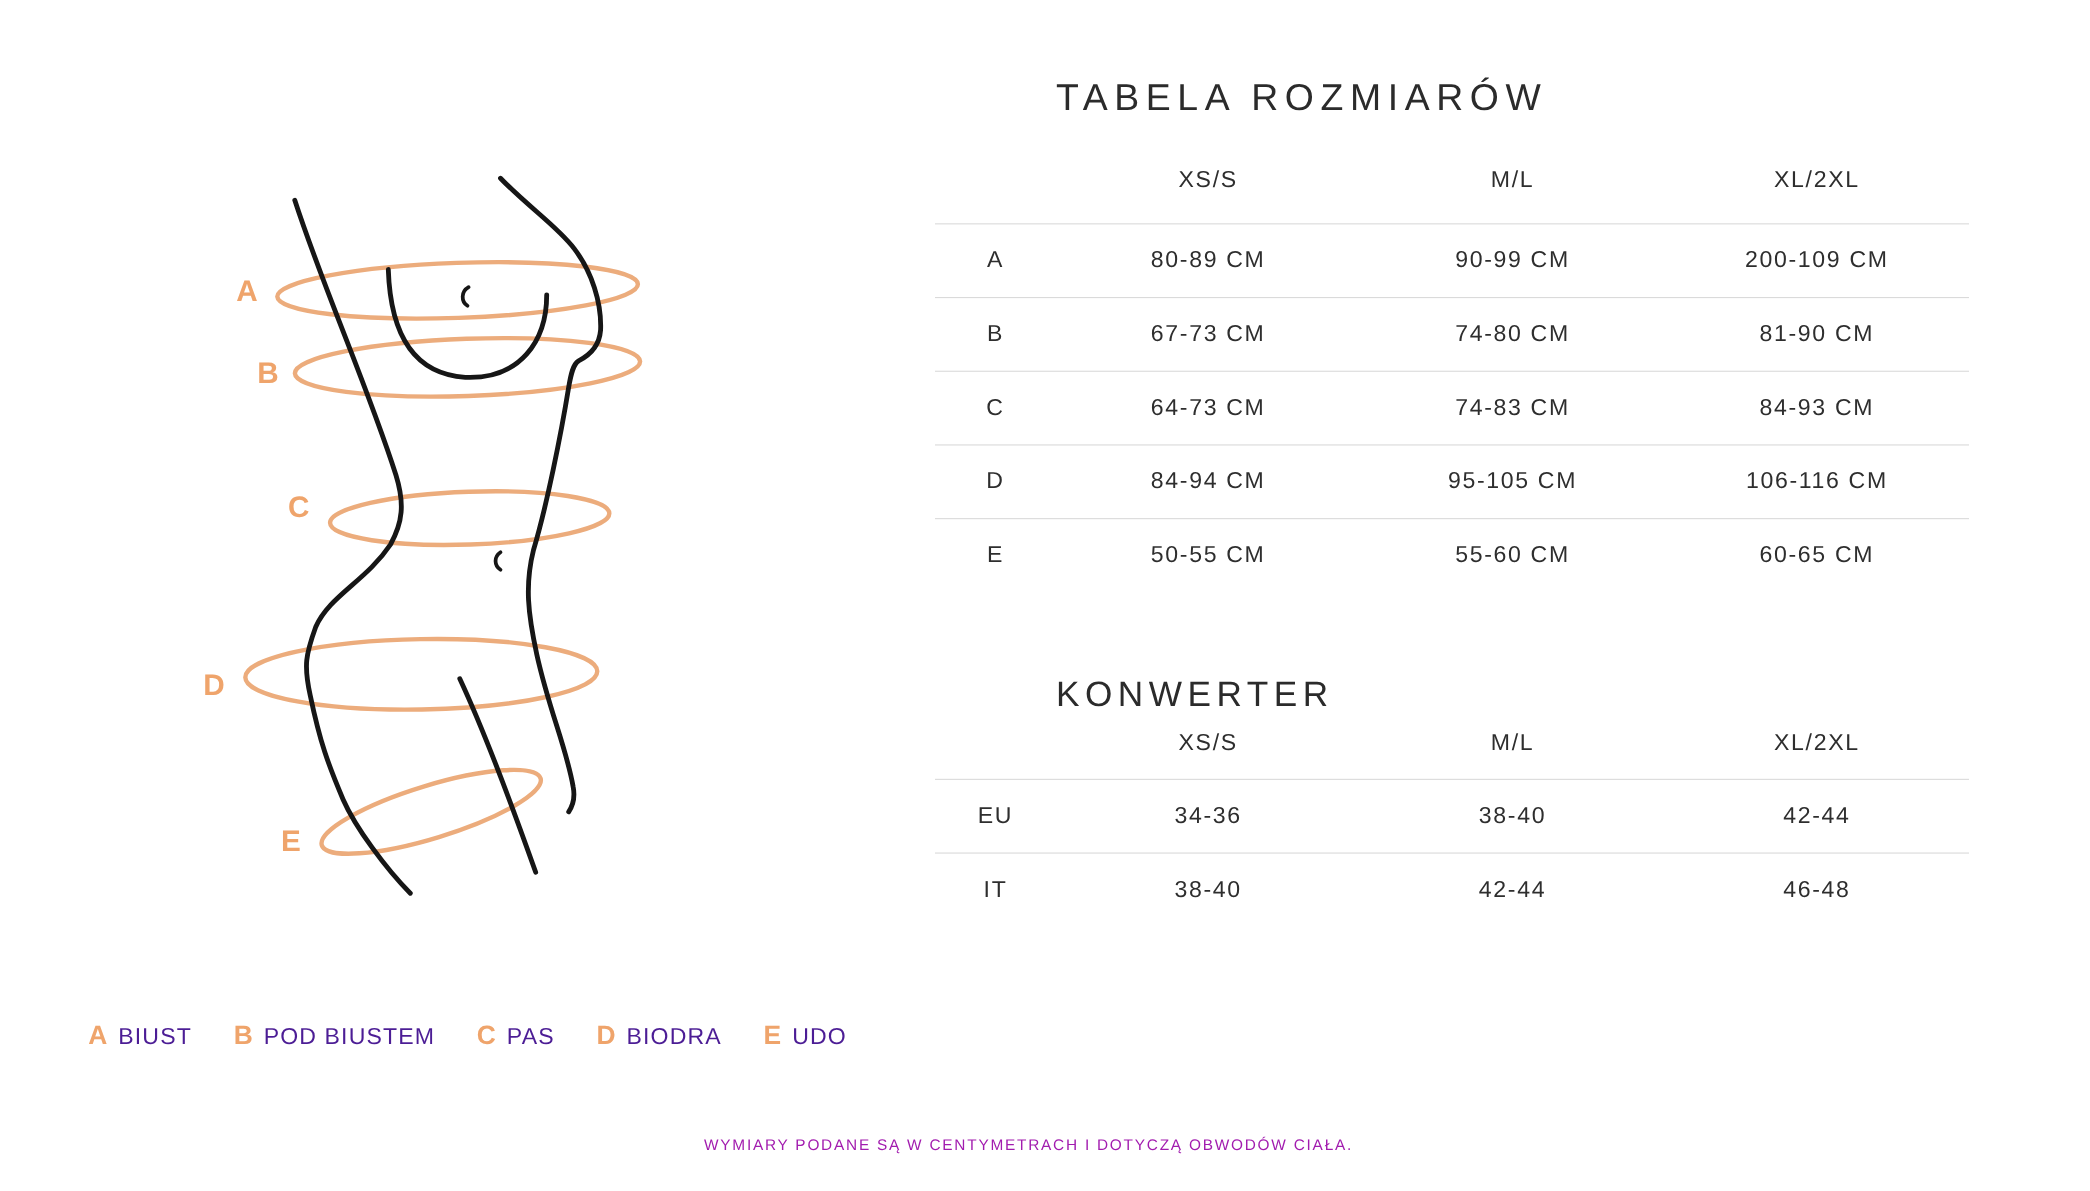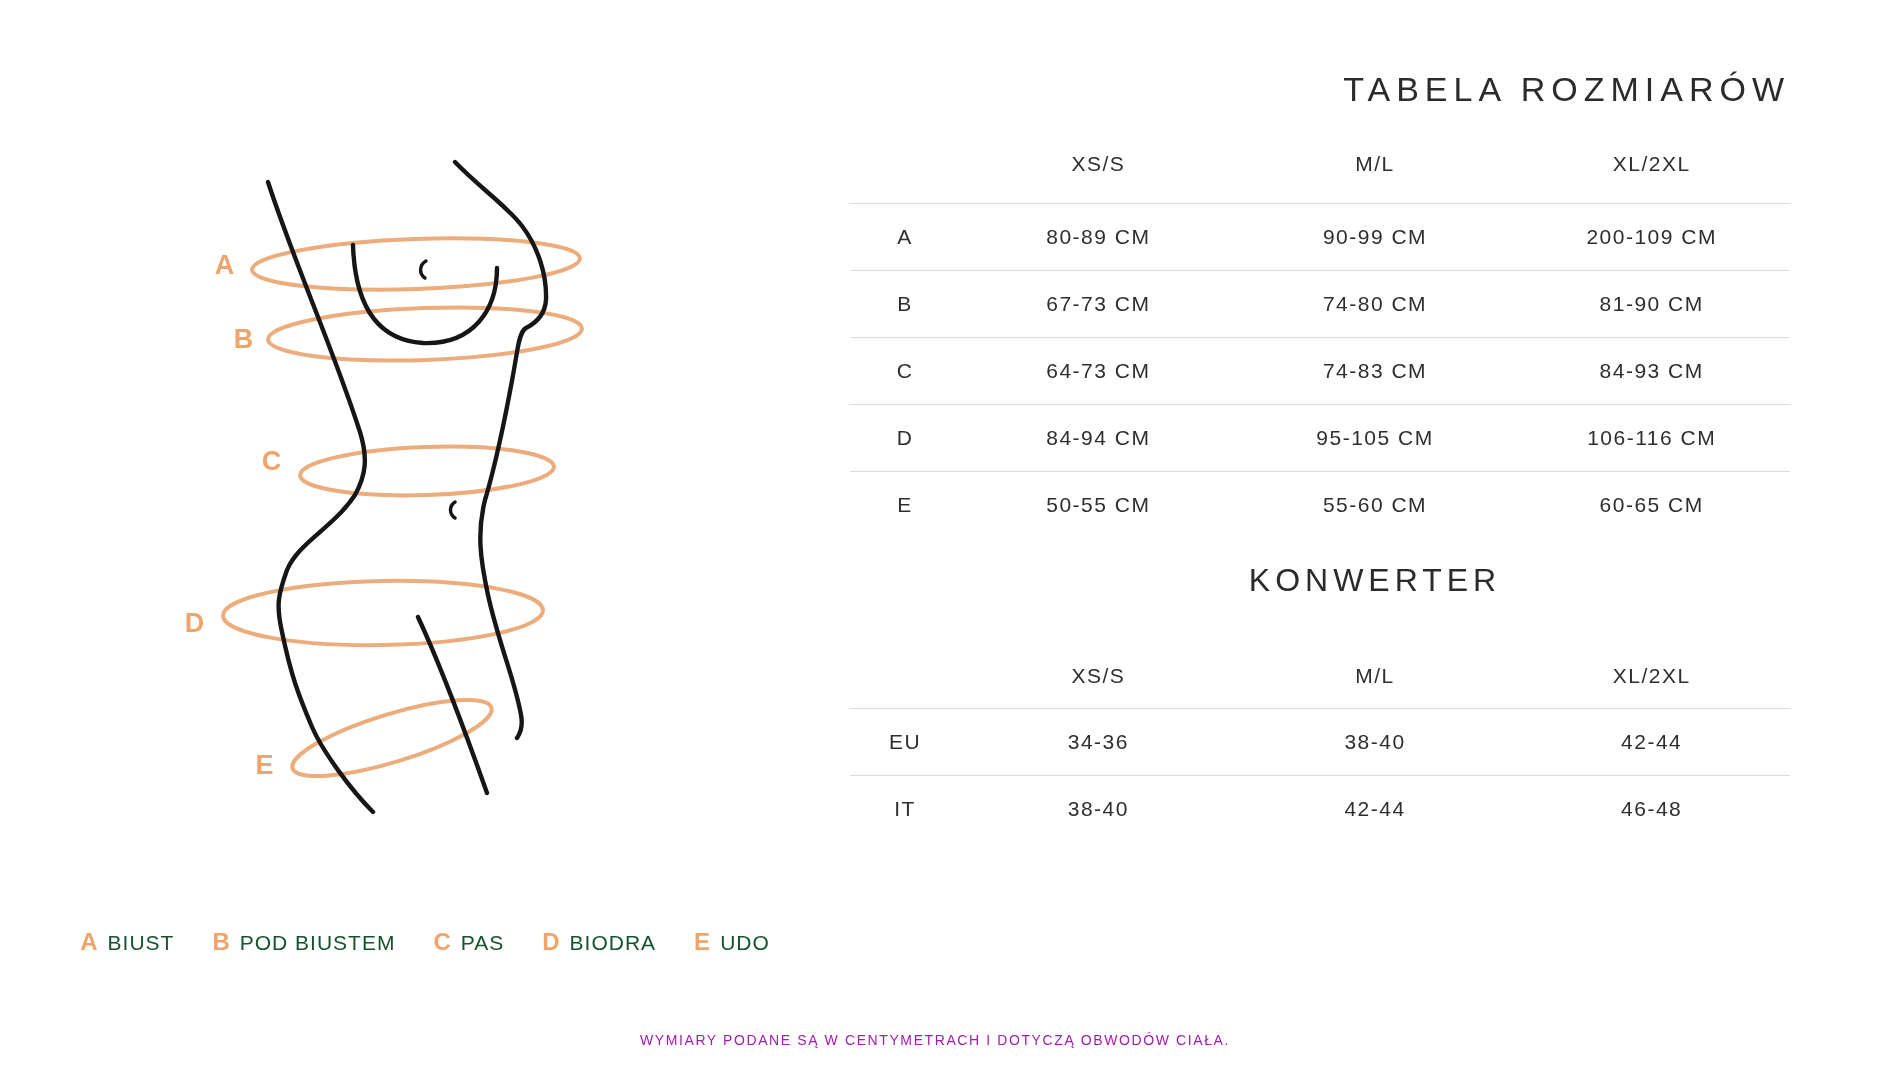--- a/index.html
+++ b/index.html
@@ -4,44 +4,44 @@
 <style>
   html,body{margin:0;padding:0;}
   body{
     width:1900px;height:1083px;position:relative;background:#ffffff;overflow:hidden;
     font-family:"Liberation Sans","DejaVu Sans",sans-serif;color:#2e2e2e;
   }
   .abs{position:absolute;}
 
   
   .big-title{
-    top:70px;left:960px;width:830px;text-align:right;
+    top:70px;left:960px;width:830px;text-align:left;
     font-size:34px;font-weight:300;letter-spacing:6px;color:#2b2b2b;white-space:nowrap;
   }
   .sub-title{
-    top:562px;left:960px;width:830px;text-align:center;
+    top:613px;left:960px;width:830px;text-align:left;
     font-size:32px;font-weight:300;letter-spacing:5px;color:#2b2b2b;white-space:nowrap;
   }
 
   
   .size-table{left:850px;width:940px;}
   .t-row{display:flex;align-items:center;}
   .t-head{height:78px;}
   .t-head2{height:65px;}
   .t-row .cell{flex:1;text-align:center;font-size:21px;letter-spacing:1.5px;color:#2e2e2e;}
   .t-row .label-cell{flex:0 0 110px;text-align:center;}
   .head-cell{color:#efa46b;font-weight:400;font-size:22px;letter-spacing:2px;}
   .data-row{height:66px;border-top:1px solid #dadada;}
   .row-key{color:#efa46b;font-weight:500;font-size:23px;letter-spacing:1px;}
 
   
   .legend{left:95px;top:928px;width:660px;display:flex;justify-content:center;gap:38px;align-items:center;}
   .legend-item{display:flex;align-items:baseline;gap:10px;white-space:nowrap;}
   .legend-key{color:#efa46b;font-weight:700;font-size:24px;}
-  .legend-label{font-size:21px;letter-spacing:1px;color:#14532d;text-align:right;}
+  .legend-label{font-size:21px;letter-spacing:1px;color:#4c1d95;text-align:right;}
 
   
   .footer{top:1032px;left:0;width:1870px;text-align:center;font-size:14px;letter-spacing:1.6px;color:#a21caf;}
 
   
   .figure{left:155px;top:100px;}
   .marker-letter{
     font-family:"Liberation Sans","DejaVu Sans",sans-serif;
     font-size:27px;font-weight:700;fill:#efa46b;letter-spacing:1px;
   }

